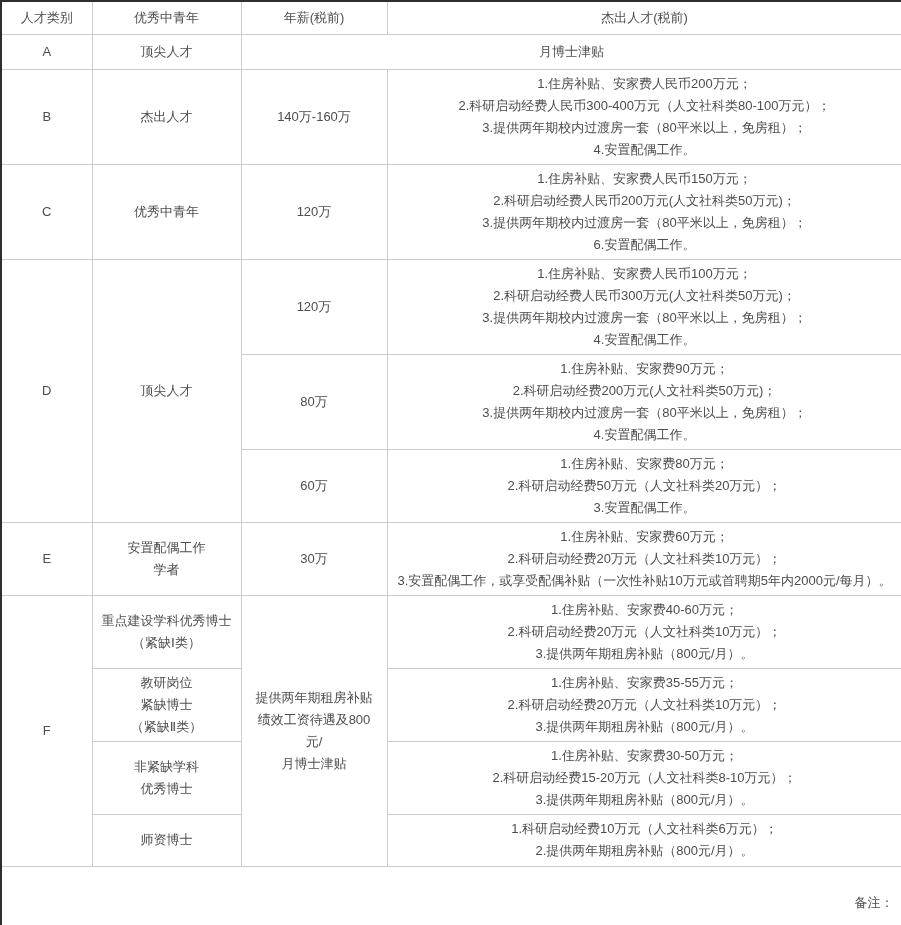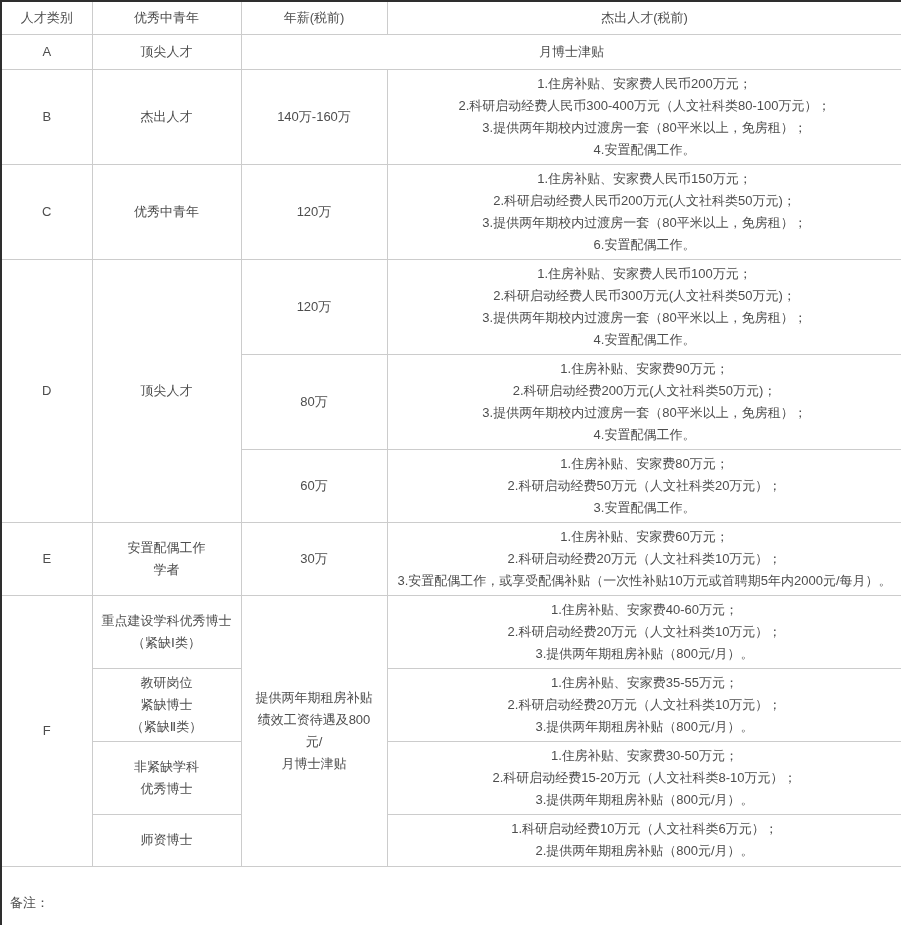--- a/index.html
+++ b/index.html
@@ -43,21 +43,21 @@
   tr.h86 { height: 86px; }
   tr.h88 { height: 88px; }
   tr.h89 { height: 89px; }
   tr.h92 { height: 92px; }
   td.notes-cell {
     white-space: normal;
     padding: 6px 8px;
     line-height: 22px;
   }
   td.notes-cell .note-line {
-    text-align: left;
+    text-align: right;
   }
 </style>
 </head>
 <body>
 
 <div class="page">
   <table class="talent">
     <colgroup>
       <col style="width:91px">
       <col style="width:149px">

